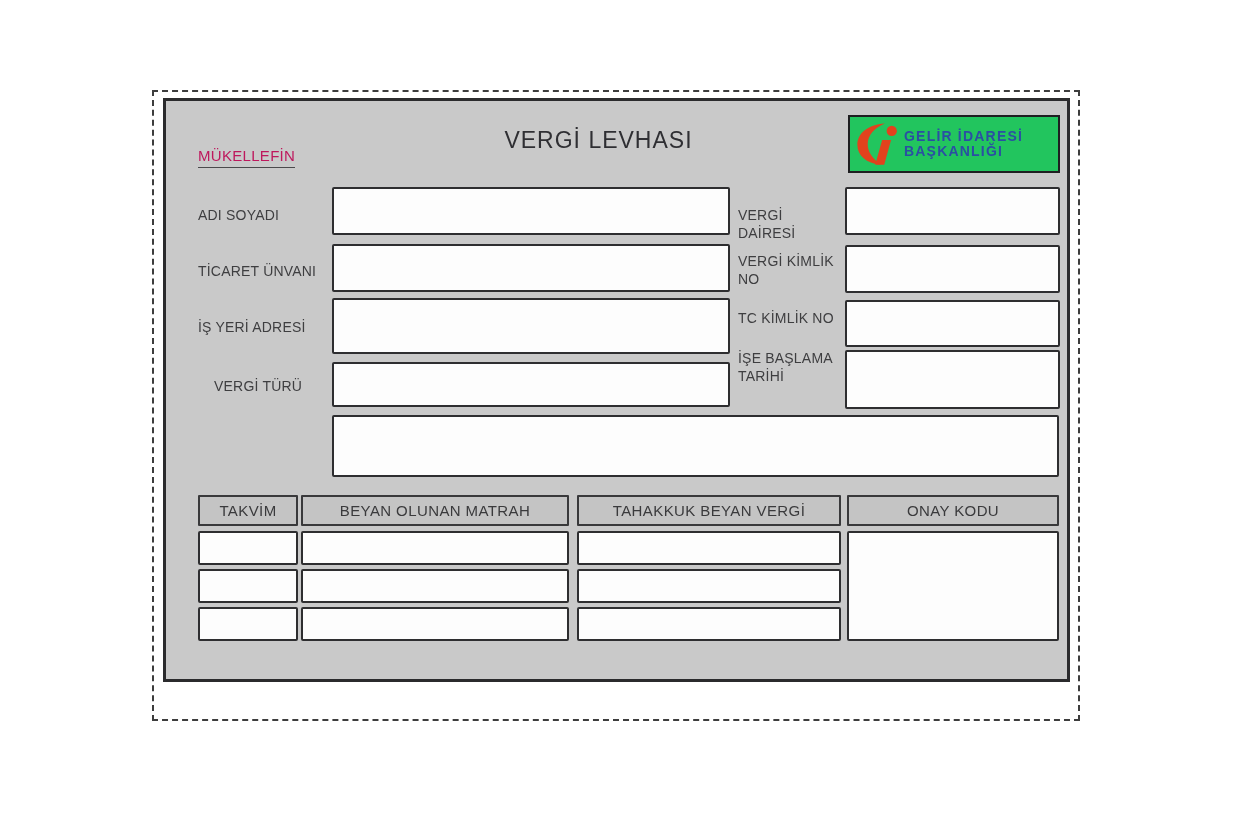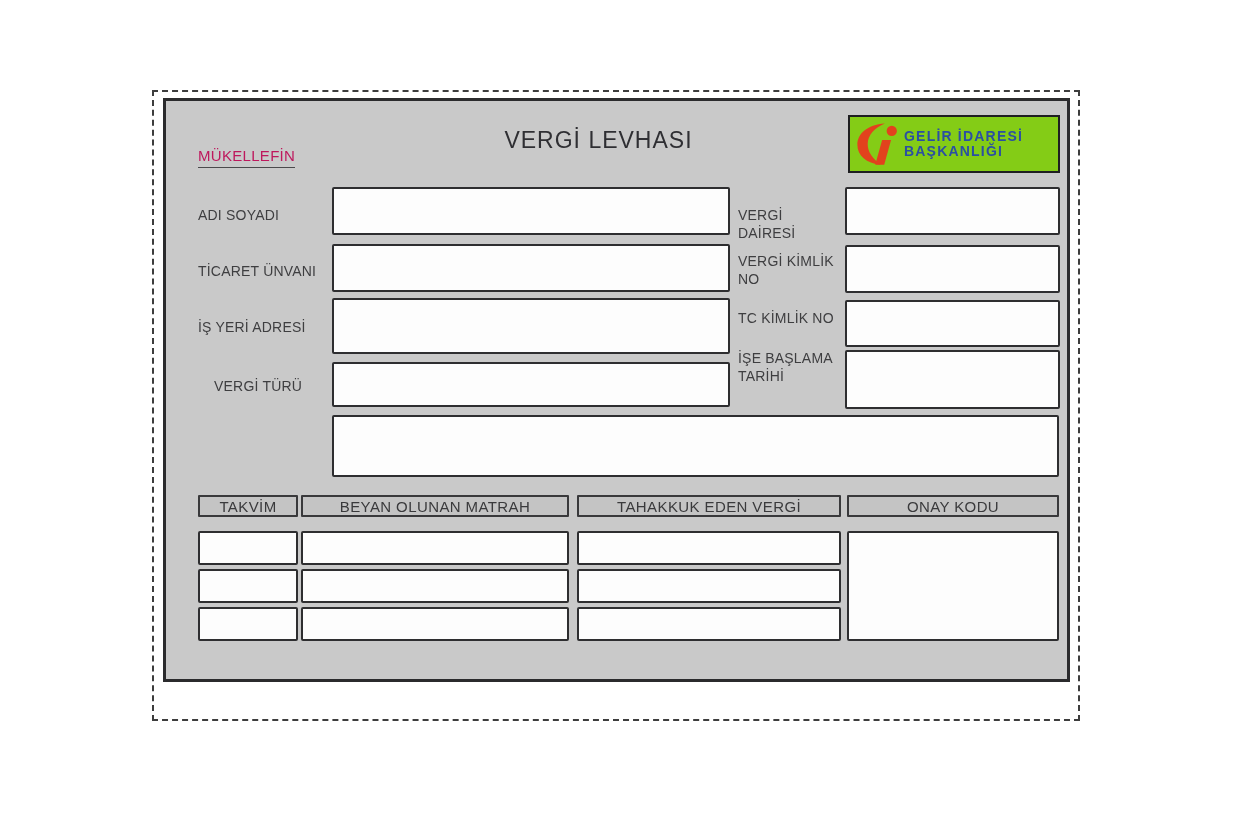--- a/index.html
+++ b/index.html
@@ -77,40 +77,40 @@
   .lbl-isebaslama   { left: 572px; top: 248px; width: 104px; }
   .box-vergidairesi { left: 679px; top: 86px;  width: 215px; height: 48px; }
   .box-vergikimlik  { left: 679px; top: 144px; width: 215px; height: 48px; }
   .box-tckimlik     { left: 679px; top: 199px; width: 215px; height: 47px; }
   .box-isebaslama   { left: 679px; top: 249px; width: 215px; height: 59px; }
   
   .logo-box {
     position: absolute;
     left: 682px; top: 14px;
     width: 212px; height: 58px;
-    background: #84cc16;
+    background: #22c55e;
     border: 2px solid #1f1f21;
     display: flex;
     align-items: center;
     padding: 4px 6px;
   }
   .logo-mark { width: 44px; height: 44px; flex: 0 0 auto; }
   .logo-text {
     margin-left: 4px;
     font-size: 14px;
     font-weight: bold;
     line-height: 15px;
     letter-spacing: 1.2px;
     color: #2b4fa3;
     white-space: nowrap;
   }
   
   .th-cell {
     position: absolute;
-    height: 22px;
+    height: 31px;
     background: #c4c4c4;
     border: 2px solid #39393b;
     border-radius: 1px;
     display: flex;
     align-items: center;
     justify-content: center;
     font-size: 15px;
     color: #3a3a3c;
     letter-spacing: 0.4px;
     top: 394px;
@@ -181,21 +181,21 @@
     <div class="field-label lbl-tckimlik">TC KİMLİK NO</div>
     <div class="field-label lbl-isebaslama">İŞE BAŞLAMA TARİHİ</div>
 
     <div class="input-box box-vergidairesi"></div>
     <div class="input-box box-vergikimlik"></div>
     <div class="input-box box-tckimlik"></div>
     <div class="input-box box-isebaslama"></div>
 
     <div class="th-cell th-takvim">TAKVİM</div>
     <div class="th-cell th-beyan">BEYAN OLUNAN MATRAH</div>
-    <div class="th-cell th-tahakkuk">TAHAKKUK EDEN VERGİ</div>
+    <div class="th-cell th-tahakkuk">TAHAKKUK BEYAN VERGİ</div>
     <div class="th-cell th-onay">ONAY KODU</div>
 
     <div class="cell col1 row1"></div>
     <div class="cell col2 row1"></div>
     <div class="cell col3 row1"></div>
 
     <div class="cell col1 row2"></div>
     <div class="cell col2 row2"></div>
     <div class="cell col3 row2"></div>
 

